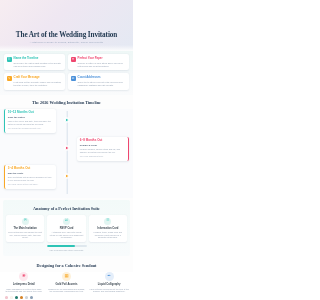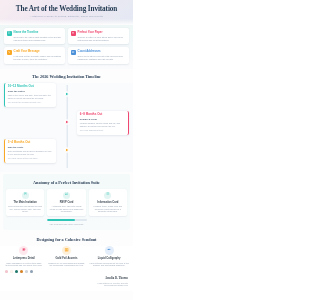--- a/index.html
+++ b/index.html
@@ -23,20 +23,21 @@
     content:"";position:absolute;left:0;right:0;bottom:0;height:6px;
     background:linear-gradient(180deg,rgba(253,253,253,0) 0%,#fdfdfd 100%);
   }
   .h-title{
     font-family:"Liberation Serif", serif;
     font-weight:bold;
     font-size:7.2px;
     line-height:8px;
     color:#243b53;
     letter-spacing:-0.1px;
+    margin-top:26px;
   }
   .h-sub{
     margin-top:2px;
     font-size:2.5px;
     line-height:3.2px;
     color:#9aa7bd;
     letter-spacing:0.15px;
   }
 
   

